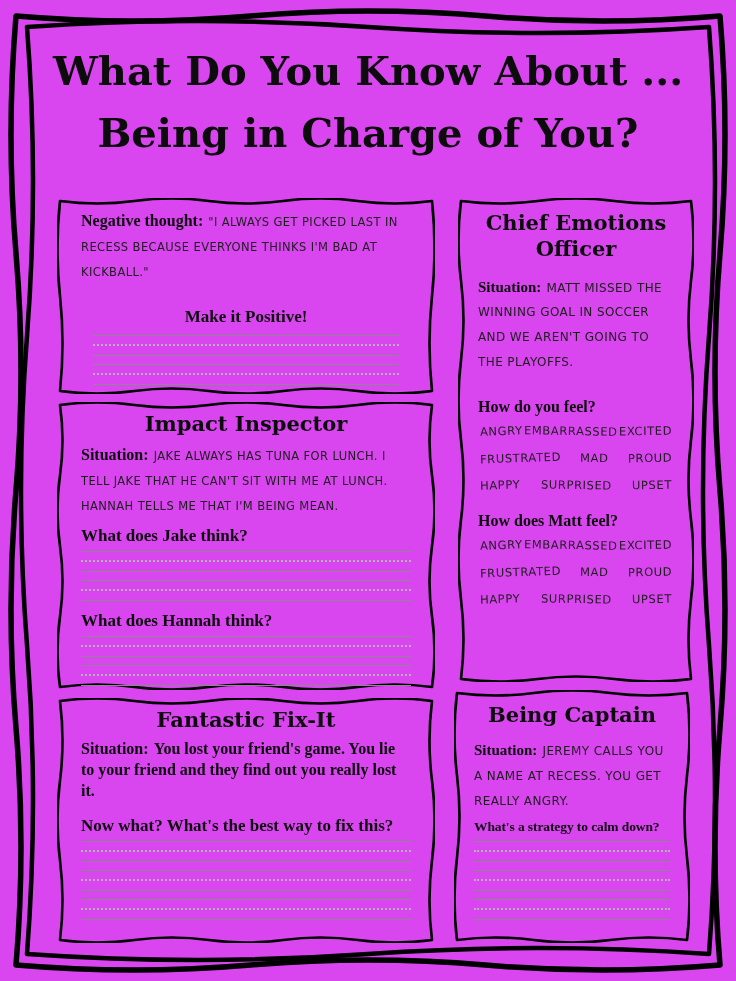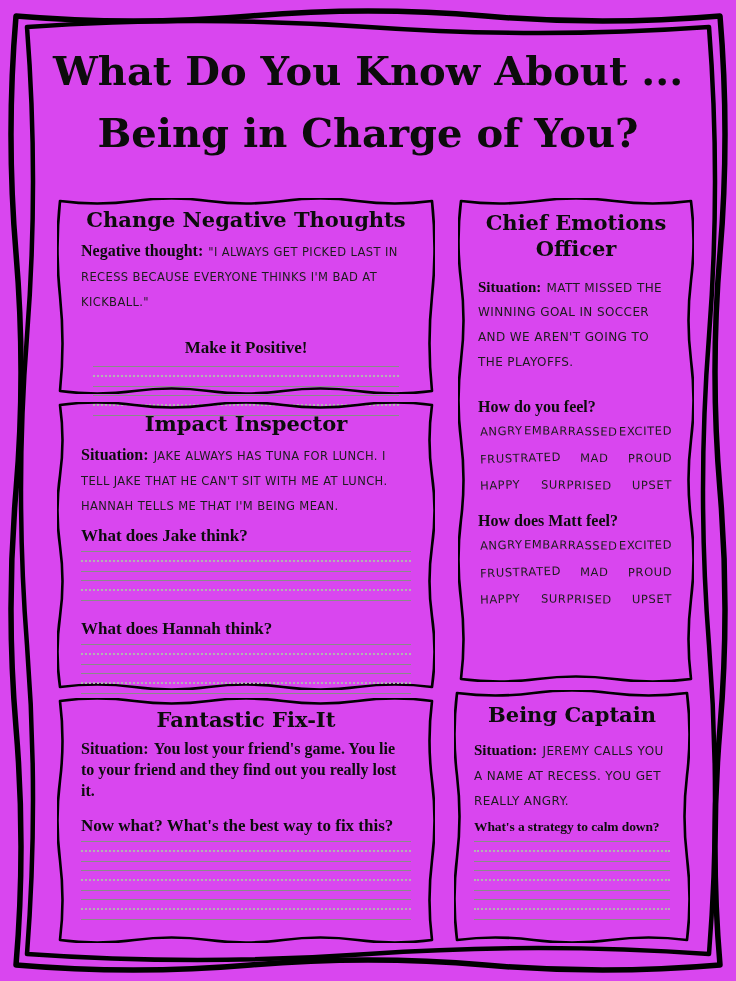--- a/index.html
+++ b/index.html
@@ -76,21 +76,21 @@
     font-weight:bold;font-size:17px;color:#0c0c0c;
   }
   .question{
     margin:4px 0 5px 0;
     font-family:"Liberation Serif", serif;
     font-weight:bold;font-size:17px;color:#0c0c0c;
   }
   #box-ceo .question{font-size:16px;margin:20px 0 8px 0;}
   #box-ceo .question.first{margin-top:16px;}
   #box-cc .question{font-size:13.5px;white-space:nowrap;margin:6px 0 6px 0;letter-spacing:-0.1px;}
-  #box-ii .question.second{margin-top:18px;}
+  #box-ii .question.second{margin-top:10px;}
   #box-ffi .question{margin-top:14px;}
 
   
   .wset{
     height:19px;
     border-top:1.5px solid #8a8a8a;
     border-bottom:1.5px solid #8a8a8a;
     margin:0 0 8px 0;
     position:relative;
   }
@@ -126,21 +126,20 @@
   <h1 class="page-title">
     <span>What Do You Know About ...</span><br>
     <span>Being in Charge of You?</span>
   </h1>
 
   <div class="wavy-box" id="box-cnt">
     <svg class="box-border" viewBox="0 0 378 196">
         <path d="M 3 3 Q 40.2 8.0 77.4 3.0 Q 114.6 -2.0 151.8 3.0 Q 189.0 8.0 226.2 3.0 Q 263.4 -2.0 300.6 3.0 Q 337.8 8.0 375.0 3.0 Q 380.0 50.5 375.0 98.0 Q 370.0 145.5 375.0 193.0 Q 337.8 198.0 300.6 193.0 Q 263.4 188.0 226.2 193.0 Q 189.0 198.0 151.8 193.0 Q 114.6 188.0 77.4 193.0 Q 40.2 198.0 3.0 193.0 Q 8.0 145.5 3.0 98.0 Q -2.0 50.5 3.0 3.0 Z" fill="none" stroke="#000" stroke-width="2.6" stroke-linejoin="round" stroke-linecap="round"></path>
       </svg>
     <div class="box-content">
-      <h2 class="box-title">Change Negative Thoughts</h2>
       <p class="situ"><span class="serif-label">Negative thought:</span> <span class="hand">"I ALWAYS GET PICKED LAST IN RECESS BECAUSE EVERYONE THINKS I'M BAD AT KICKBALL."</span></p>
       <p class="prompt-center">Make it Positive!</p>
       <div class="wset"></div>
       <div class="wset"></div>
     </div>
   </div>
 
   <div class="wavy-box" id="box-ii">
     <svg class="box-border" viewBox="0 0 378 288">
         <path d="M 3 3 Q 40.2 -2.0 77.4 3.0 Q 114.6 8.0 151.8 3.0 Q 189.0 -2.0 226.2 3.0 Q 263.4 8.0 300.6 3.0 Q 337.8 -2.0 375.0 3.0 Q 370.0 38.3 375.0 73.5 Q 380.0 108.8 375.0 144.0 Q 370.0 179.3 375.0 214.5 Q 380.0 249.8 375.0 285.0 Q 337.8 280.0 300.6 285.0 Q 263.4 290.0 226.2 285.0 Q 189.0 280.0 151.8 285.0 Q 114.6 290.0 77.4 285.0 Q 40.2 280.0 3.0 285.0 Q -2.0 249.8 3.0 214.5 Q 8.0 179.3 3.0 144.0 Q -2.0 108.8 3.0 73.5 Q 8.0 38.3 3.0 3.0 Z" fill="none" stroke="#000" stroke-width="2.6" stroke-linejoin="round" stroke-linecap="round"></path>

